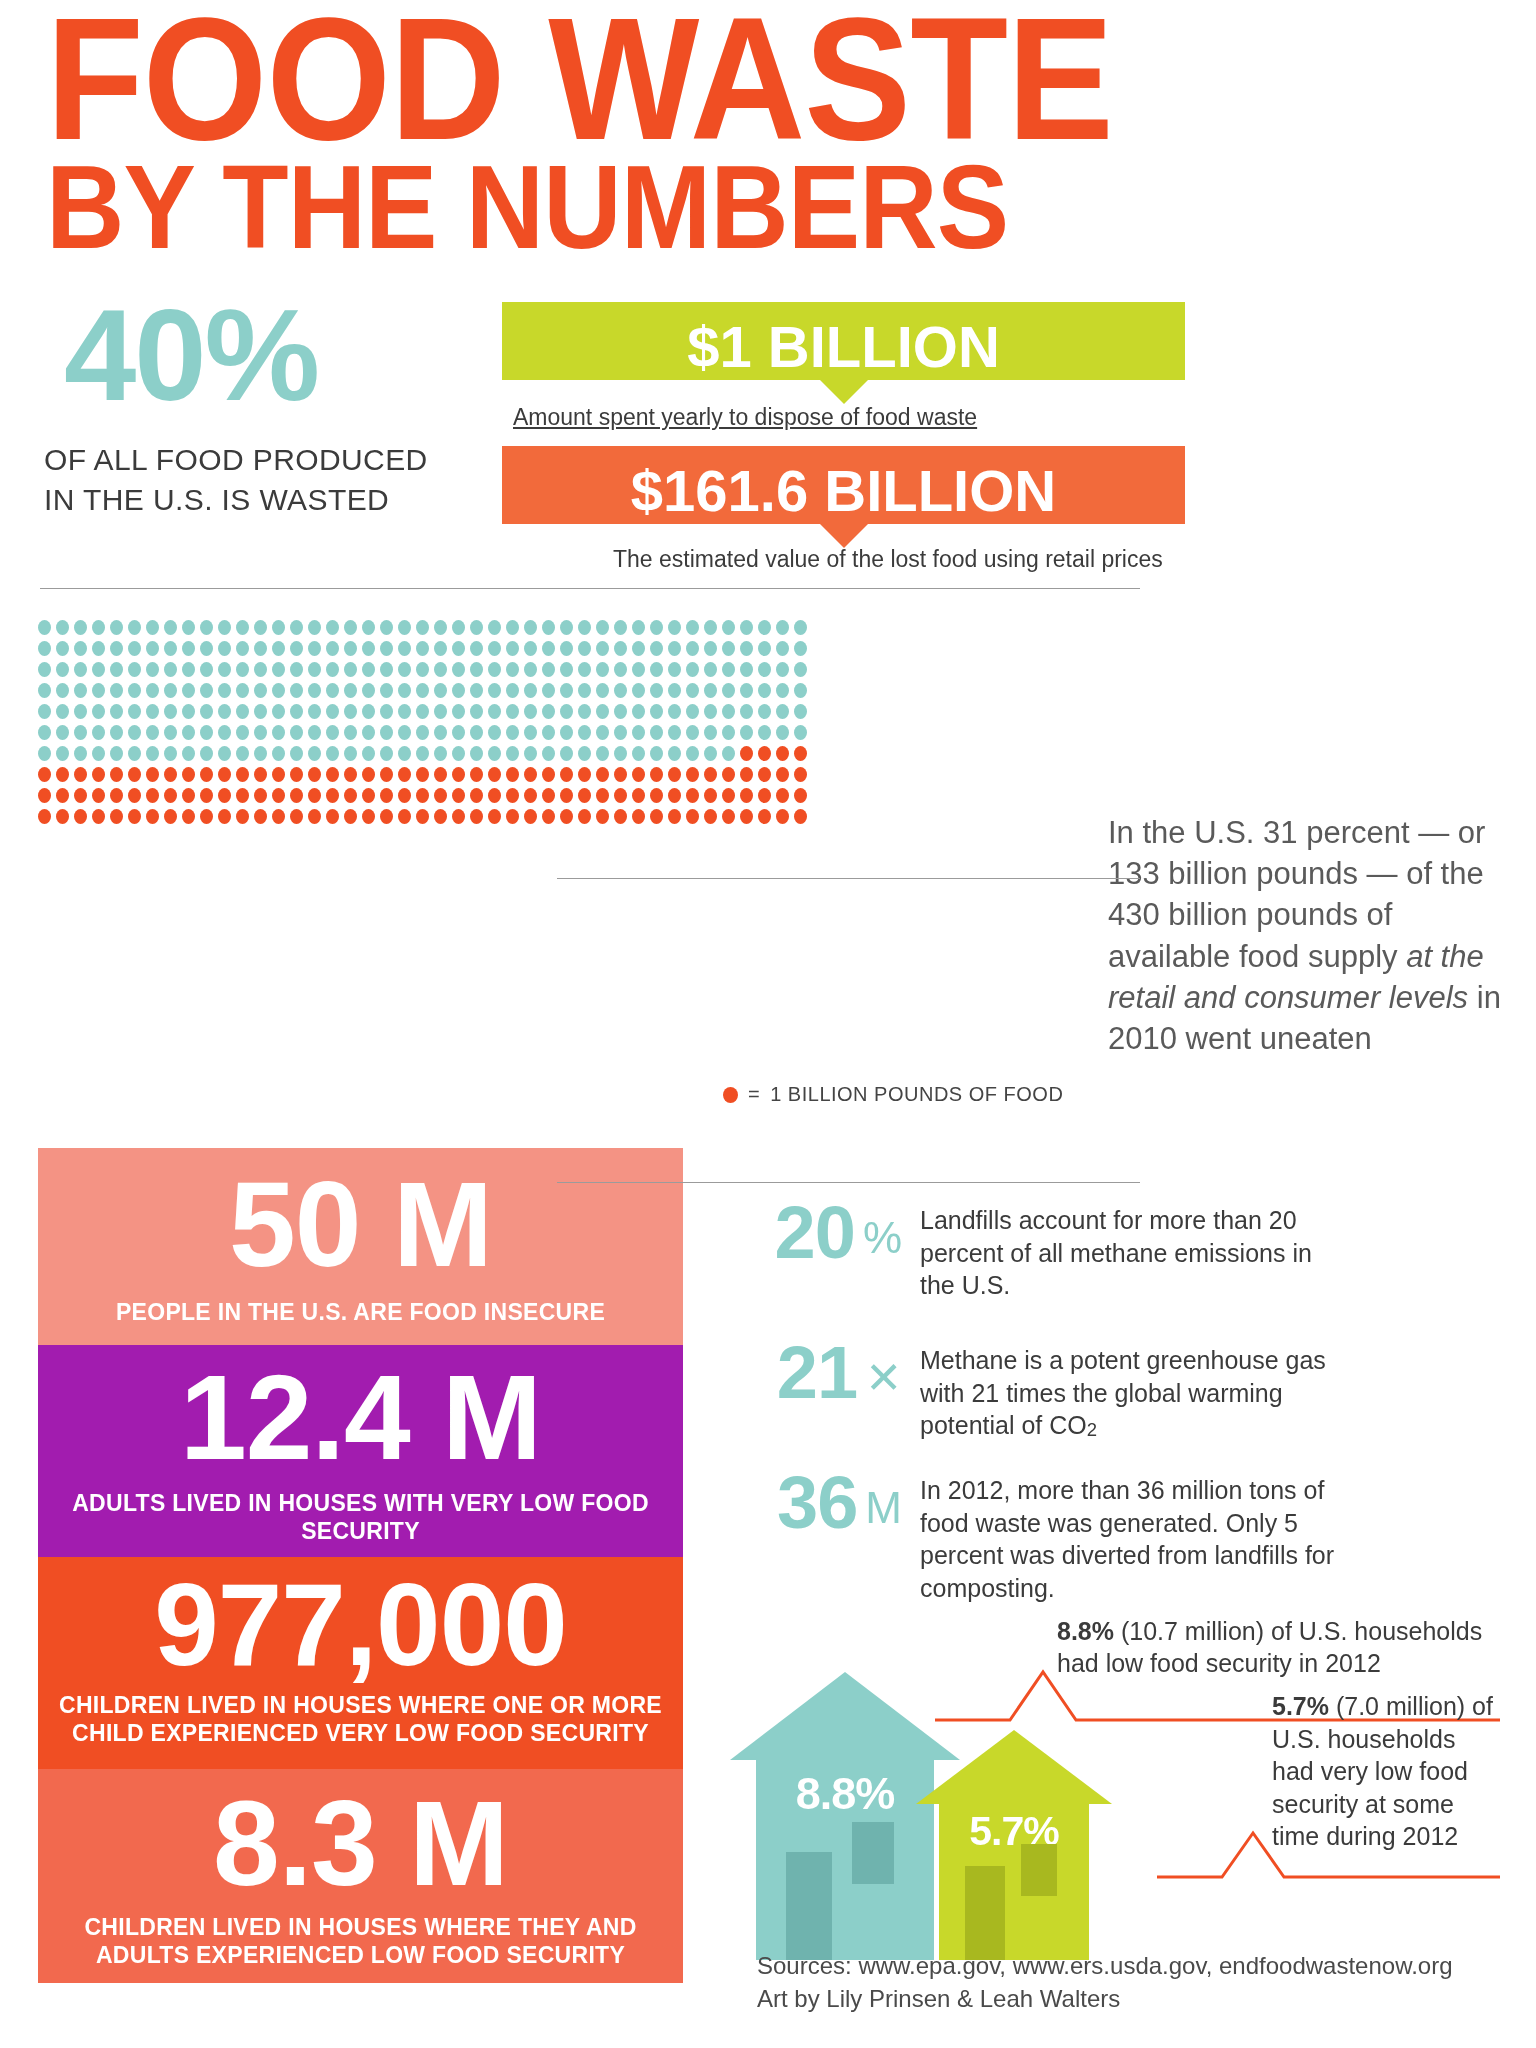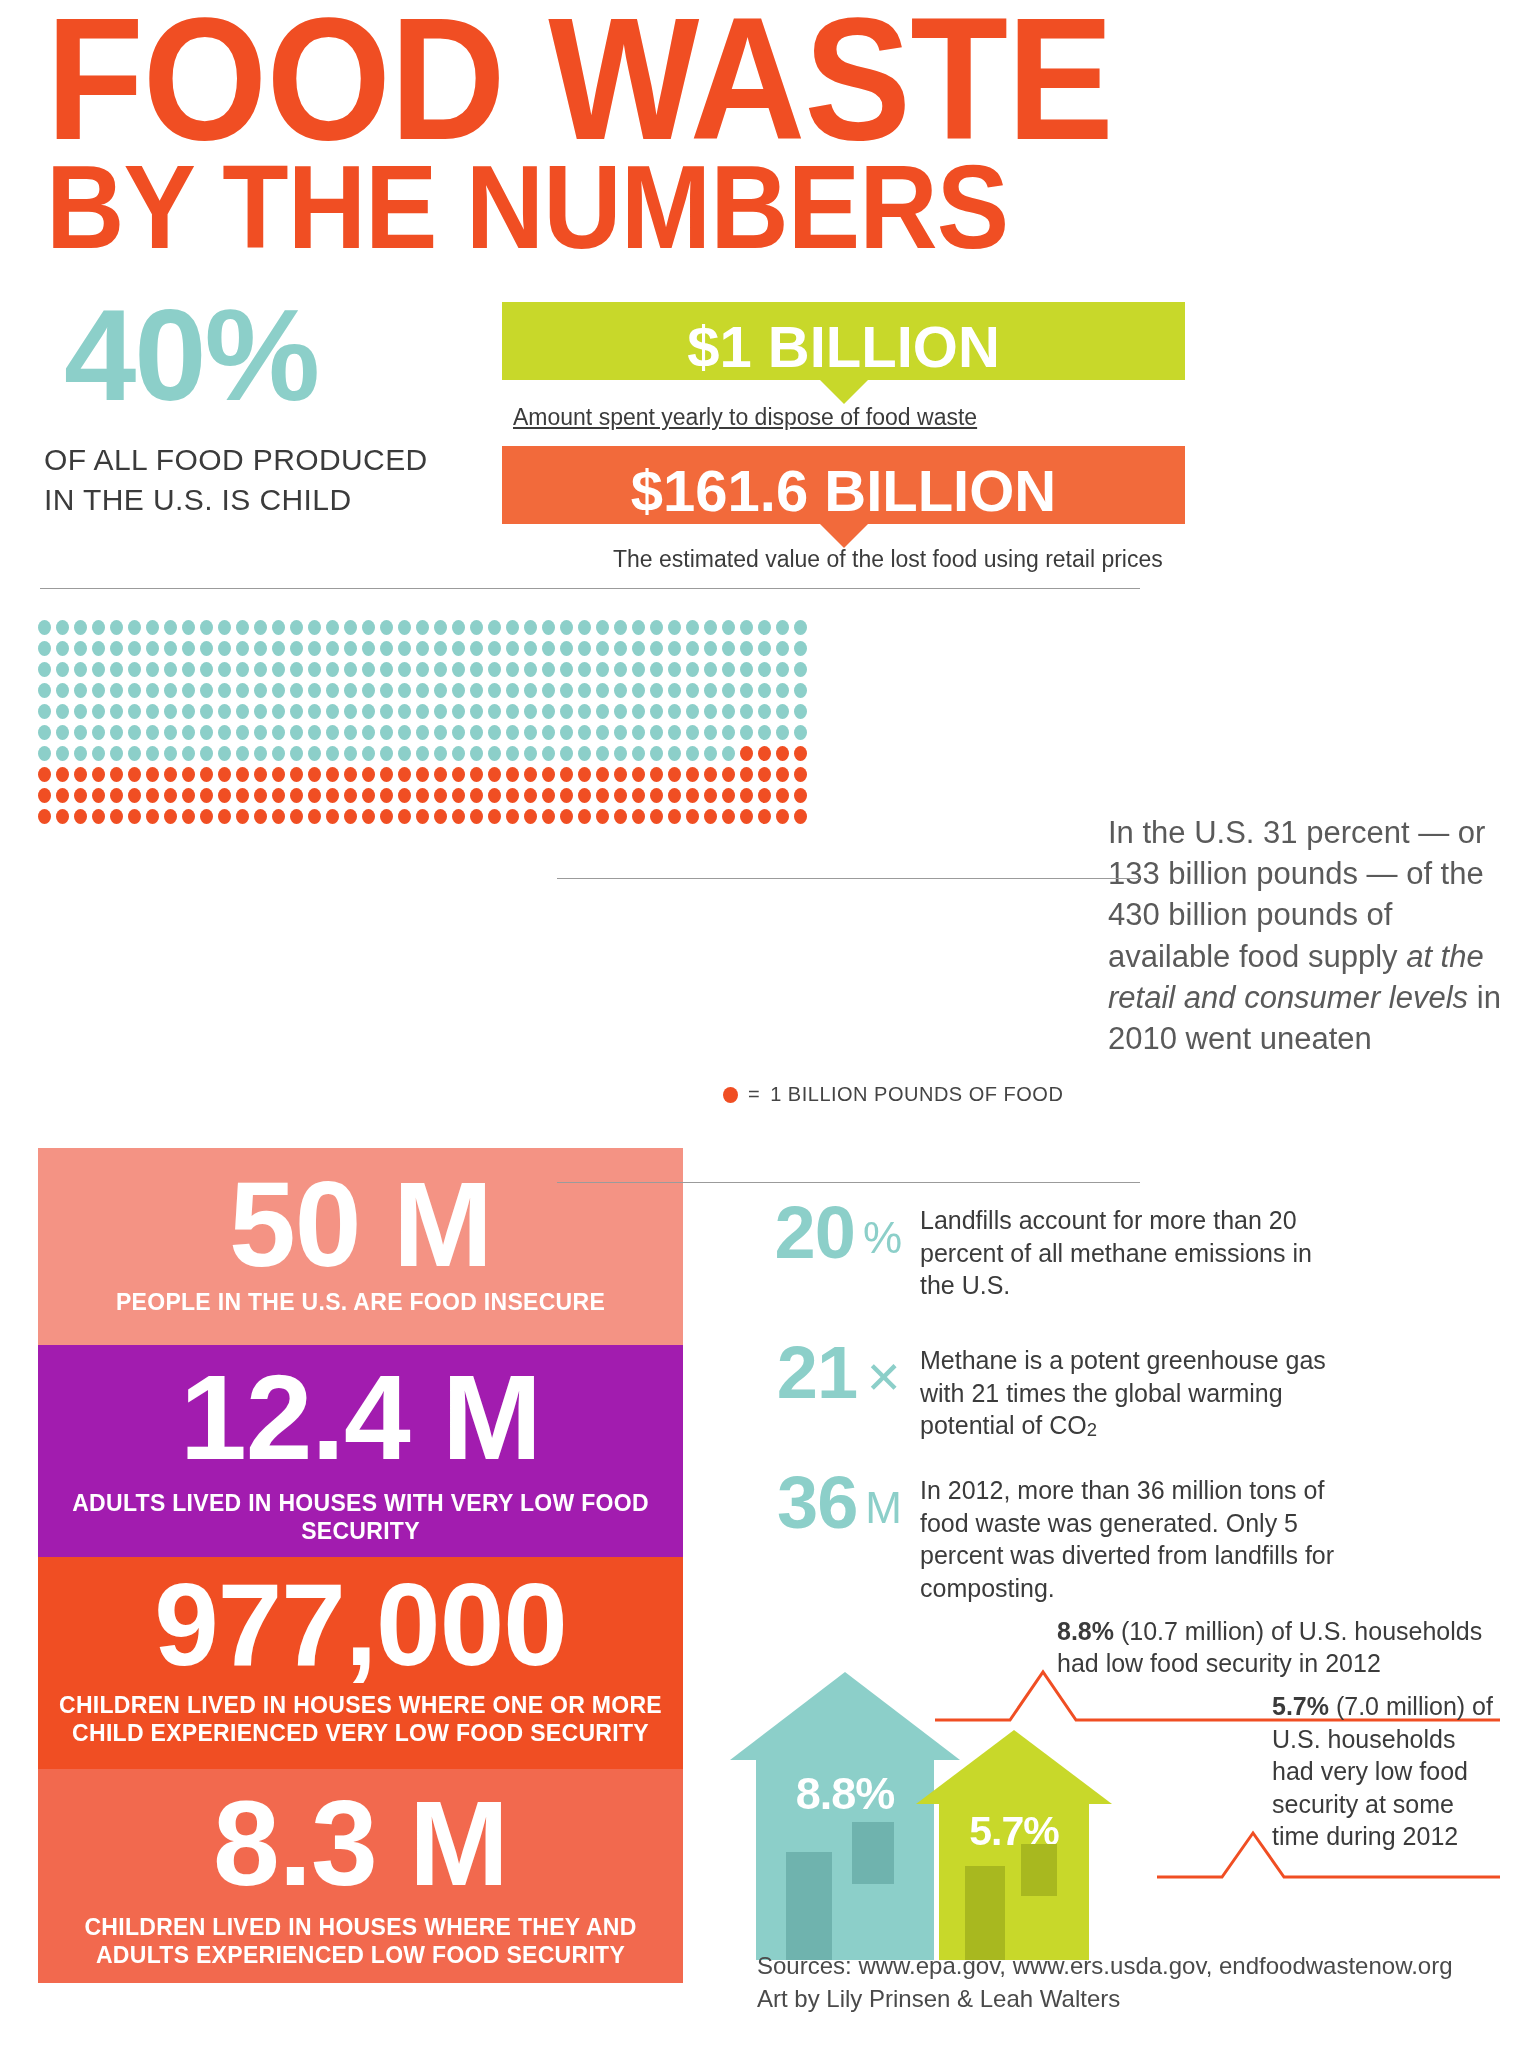--- a/index.html
+++ b/index.html
@@ -103,21 +103,21 @@
   .statblock .num{
     font-family:"Liberation Sans Narrow","Liberation Sans",sans-serif;
     font-weight:bold;line-height:1;letter-spacing:-1px;
   }
   .statblock .lbl{
     font-family:"Liberation Sans Narrow","Liberation Sans",sans-serif;
     font-weight:bold;font-size:23px;line-height:1.22;letter-spacing:0.3px;
   }
   #stat-50m{top:1148px;height:197px;background:#F49384;padding-top:16px;}
   #stat-50m .num{font-size:120px;}
-  #stat-50m .lbl{margin-top:4px;}
+  #stat-50m .lbl{margin-top:14px;}
   #stat-124{top:1345px;height:212px;background:#a21caf;padding-top:12px;}
   #stat-124 .num{font-size:120px;}
   #stat-124 .lbl{margin-top:12px;}
   #stat-977{top:1557px;height:212px;background:#F04E23;padding-top:10px;}
   #stat-977 .num{font-size:116px;}
   #stat-977 .lbl{margin-top:8px;}
   #stat-83{top:1769px;height:214px;background:#F2694E;padding-top:14px;}
   #stat-83 .num{font-size:120px;}
   #stat-83 .lbl{margin-top:10px;}
 
@@ -190,21 +190,21 @@
 <body>
 
 <div class="stage">
 
   <div class="title-wrap">
     <div class="t1">FOOD WASTE</div>
     <div class="t2">BY THE NUMBERS</div>
   </div>
 
   <div class="forty">40%</div>
-  <div class="forty-sub">OF ALL FOOD PRODUCED IN THE U.S. IS CHILD</div>
+  <div class="forty-sub">OF ALL FOOD PRODUCED IN THE U.S. IS WASTED</div>
 
   <div class="banner" id="banner-green">
     <span>$1 BILLION</span>
     <span class="notch"></span>
   </div>
   <div class="banner-cap" id="cap-green">Amount spent yearly to dispose of food waste</div>
 
   <div class="banner" id="banner-orange">
     <span>$161.6 BILLION</span>
     <span class="notch"></span>

